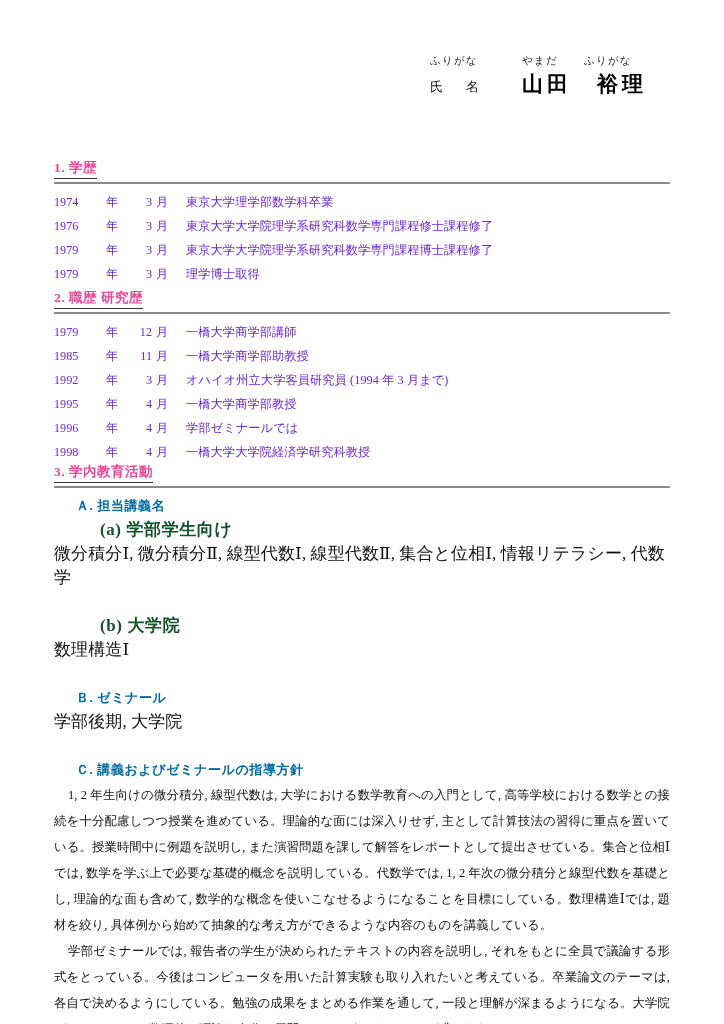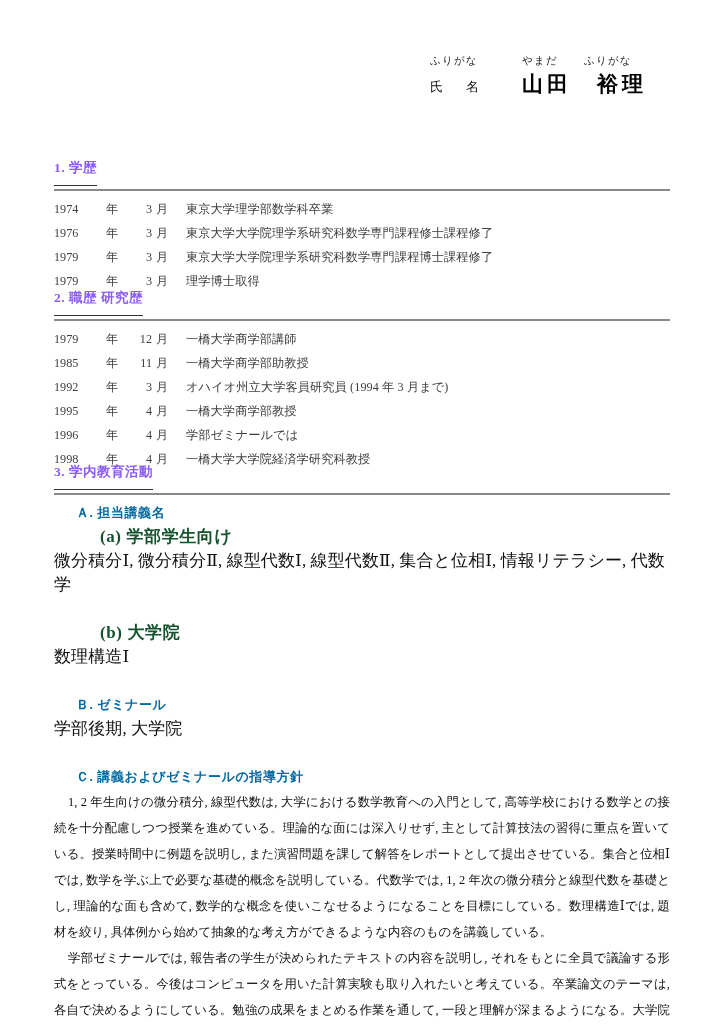--- a/index.html
+++ b/index.html
@@ -63,42 +63,42 @@
 
   
   .section {
     position: absolute;
     left: 54px;
     width: 616px;
   }
   .section-title {
     font-size: 13.5px;
     font-weight: bold;
-    color: #8b5cf6;
+    color: #ec4899;
     letter-spacing: 0.5px;
     display: inline-block;
     border-bottom: 1.3px solid #333;
-    padding-bottom: 8px;
+    padding-bottom: 1px;
     margin-bottom: 2px;
   }
   .section-rule {
     width: 616px;
     height: 2px;
     background: #8a8a8a;
     margin-top: 1px;
     margin-bottom: 6px;
   }
 
   
   .hist-row {
     display: flex;
     align-items: baseline;
     font-size: 12.2px;
     line-height: 24px;
-    color: #404040;
+    color: #6d28d9;
     white-space: pre;
   }
   .hist-year {
     width: 52px;
     text-align: left;
   }
   .hist-yearunit {
     width: 22px;
   }
   .hist-month {

